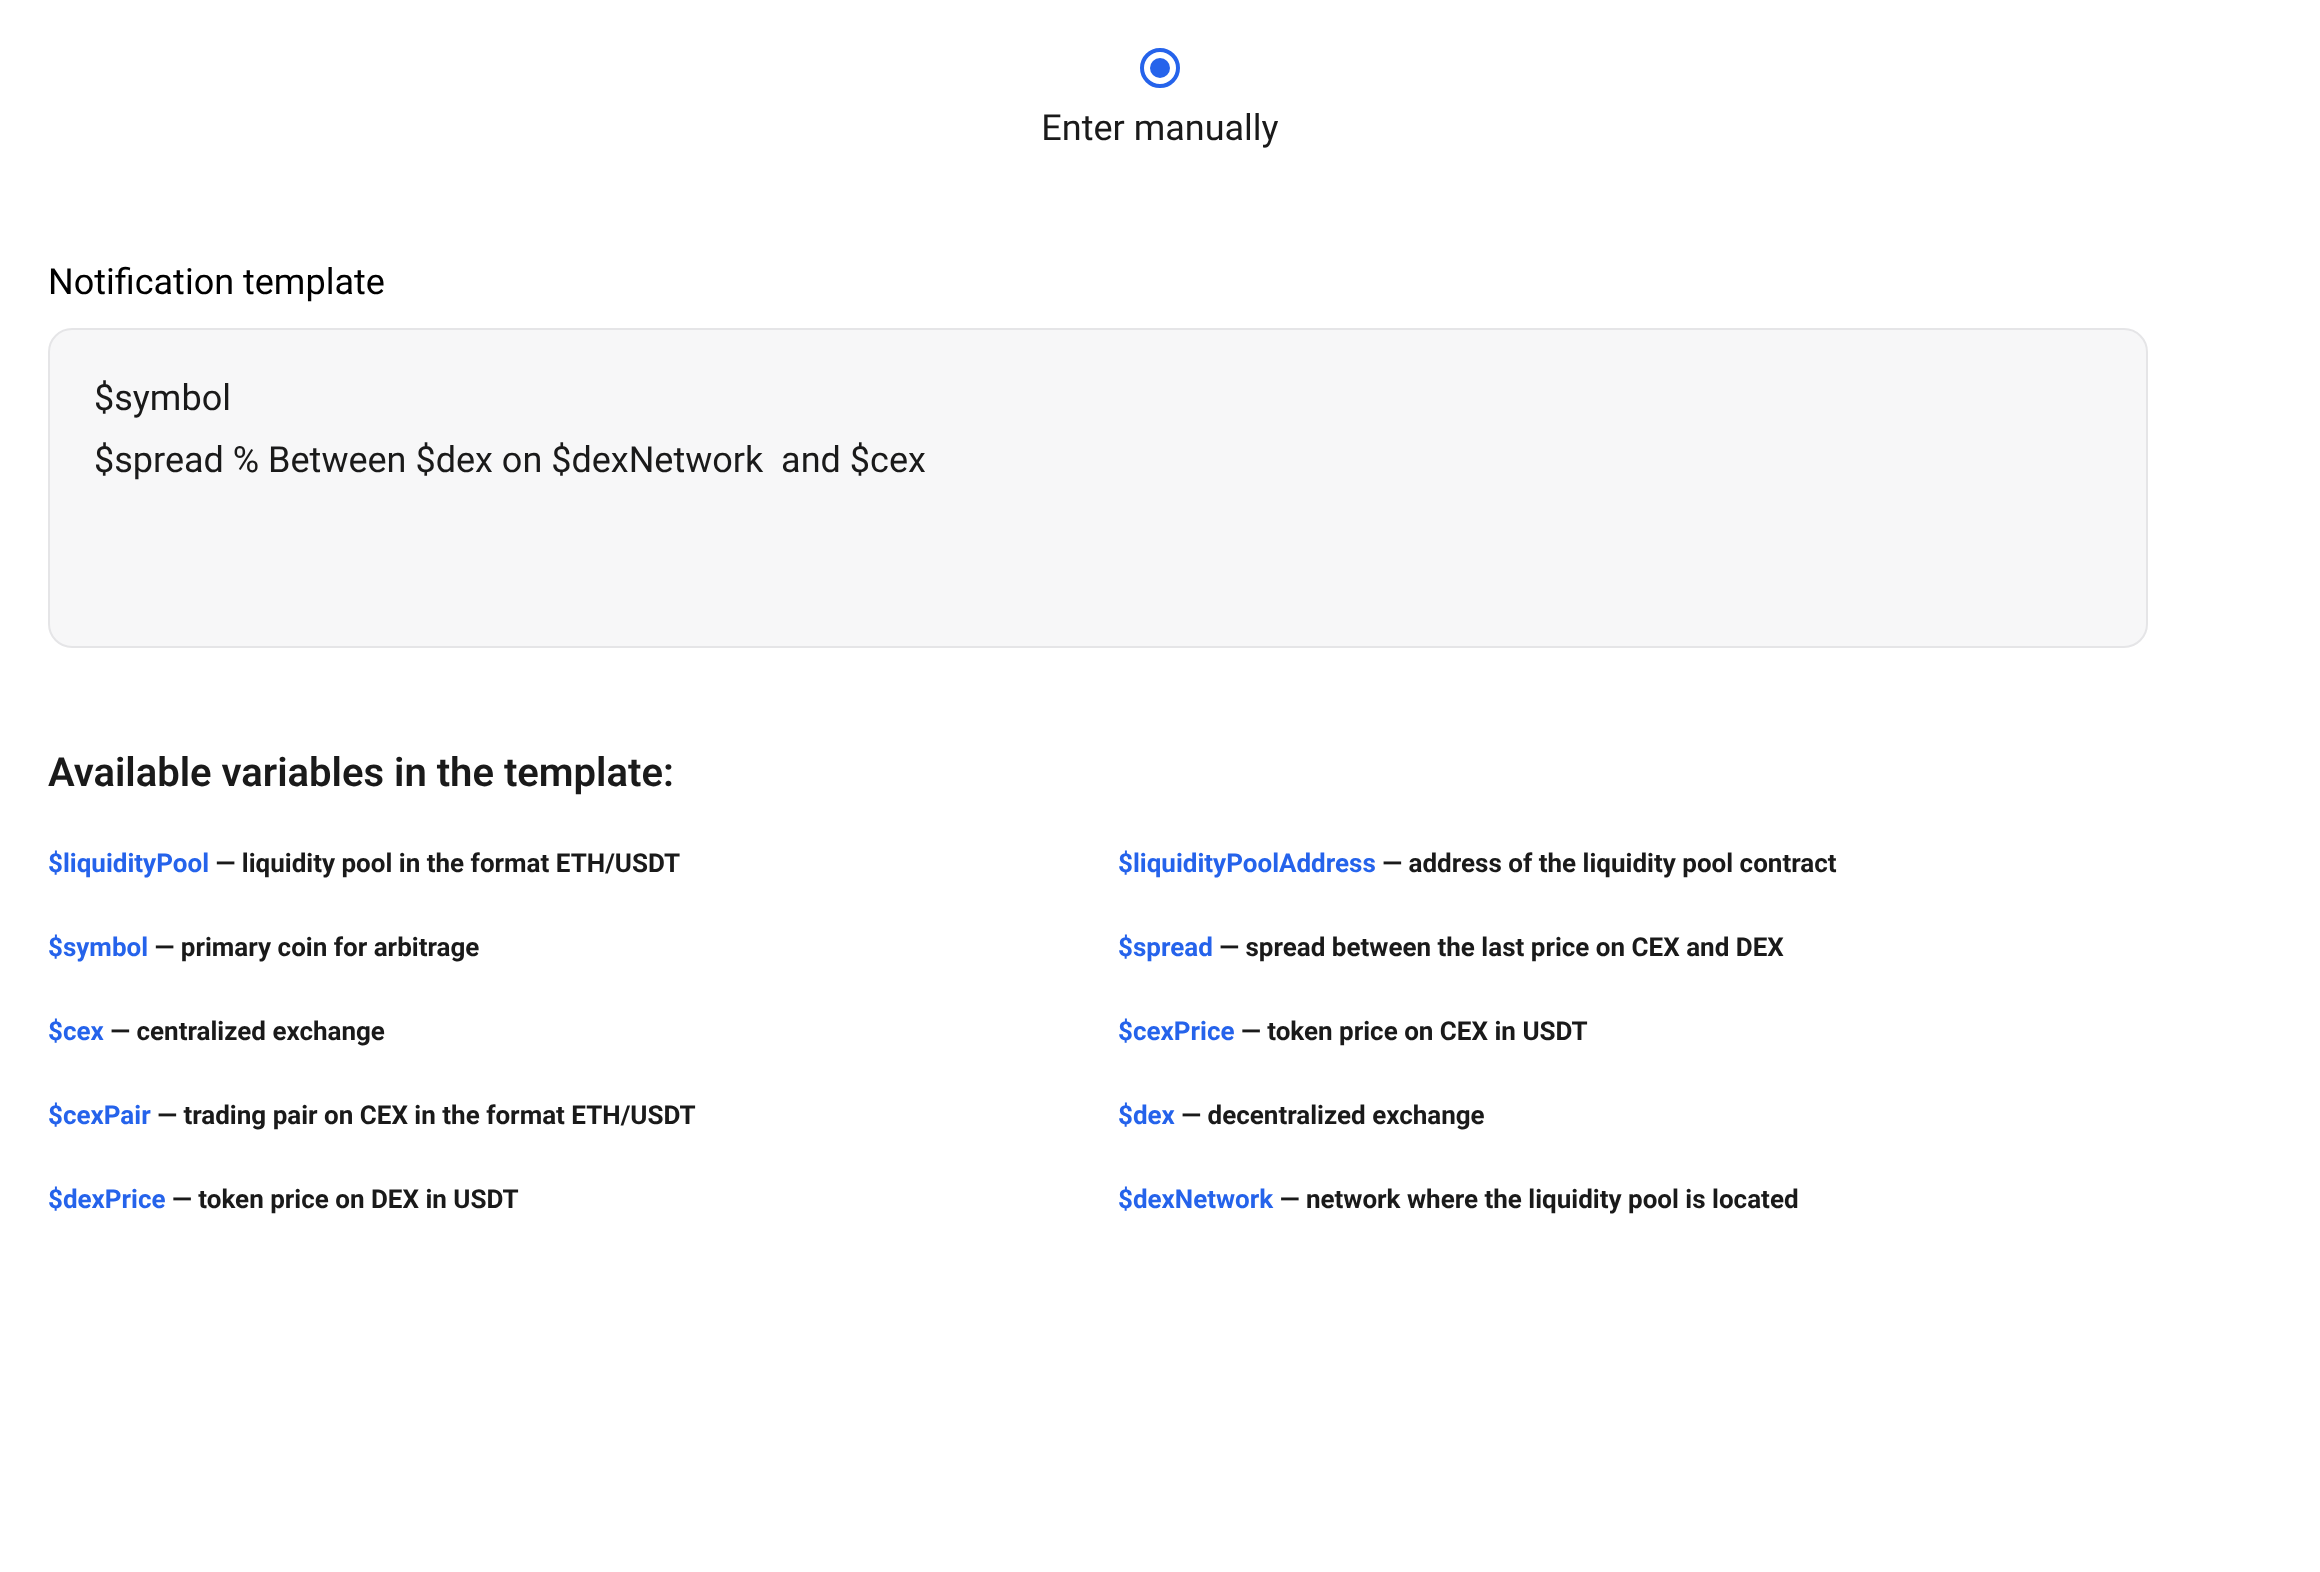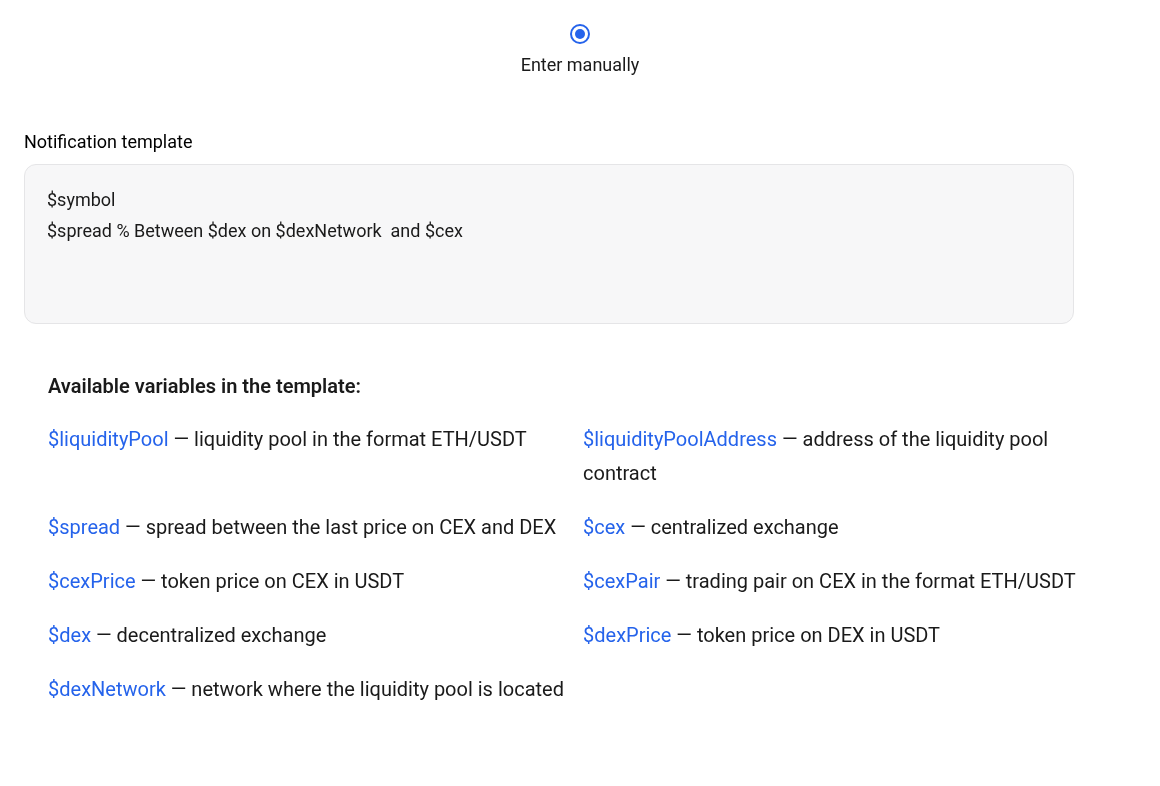--- a/index.html
+++ b/index.html
@@ -56,38 +56,38 @@
       font-family: inherit;
       font-size: 18px;
       color: #1a1a1a;
       line-height: 1.7;
       resize: none;
       white-space: pre-line;
     }
     .variables-section {
       margin-top: 46px;
       max-width: 1060px;
-      margin-left: 24px;
     }
     .variables-heading {
       font-size: 20px;
       font-weight: 600;
       color: #1a1a1a;
       margin-bottom: 24px;
     }
     .variables-grid {
       display: grid;
       grid-template-columns: 1fr 1fr;
       column-gap: 10px;
       row-gap: 20px;
     }
     .variable-item {
-      font-size: 20px;
+      font-size: 13px;
       line-height: 1.7;
       color: #1a1a1a;
+      font-weight: bold;
     }
     .variable-token {
       color: #2563eb;
       cursor: pointer;
     }
     .variable-desc {
       color: #1a1a1a;
     }
   </style>
 </head>
@@ -109,20 +109,23 @@
 <div class="variables-section">
   <div class="variables-heading">Available variables in the template:</div>
   <div class="variables-grid">
     <div class="variable-item">
       <span class="variable-token">$liquidityPool</span><span class="variable-desc"> — liquidity pool in the format ETH/USDT</span>
     </div>
     <div class="variable-item">
       <span class="variable-token">$liquidityPoolAddress</span><span class="variable-desc"> — address of the liquidity pool contract</span>
     </div>
     <div class="variable-item">
+      <span class="variable-token">$symbol</span><span class="variable-desc"> — primary coin for arbitrage</span>
+    </div>
+    <div class="variable-item">
       <span class="variable-token">$spread</span><span class="variable-desc"> — spread between the last price on CEX and DEX</span>
     </div>
     <div class="variable-item">
       <span class="variable-token">$cex</span><span class="variable-desc"> — centralized exchange</span>
     </div>
     <div class="variable-item">
       <span class="variable-token">$cexPrice</span><span class="variable-desc"> — token price on CEX in USDT</span>
     </div>
     <div class="variable-item">
       <span class="variable-token">$cexPair</span><span class="variable-desc"> — trading pair on CEX in the format ETH/USDT</span>

